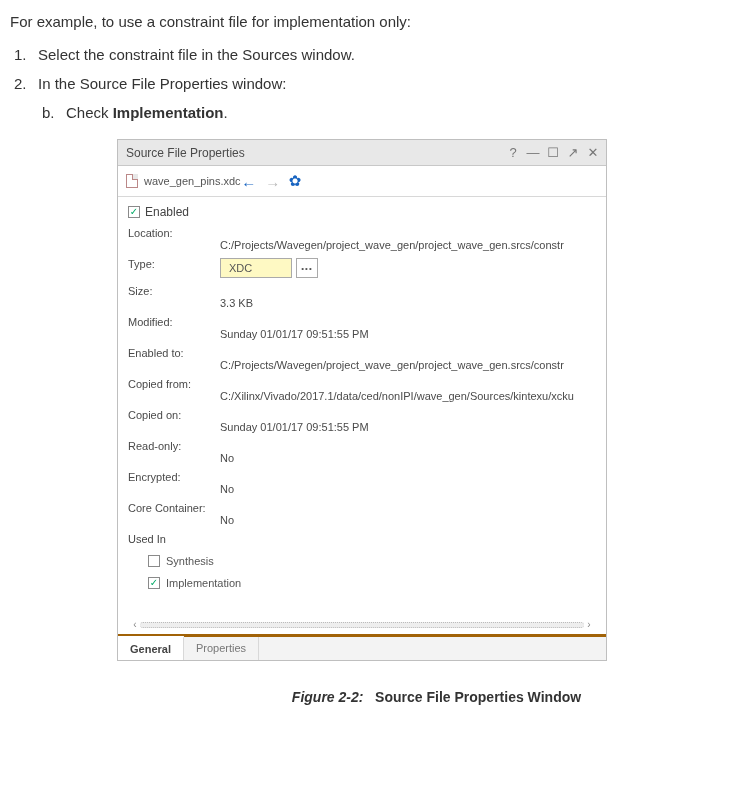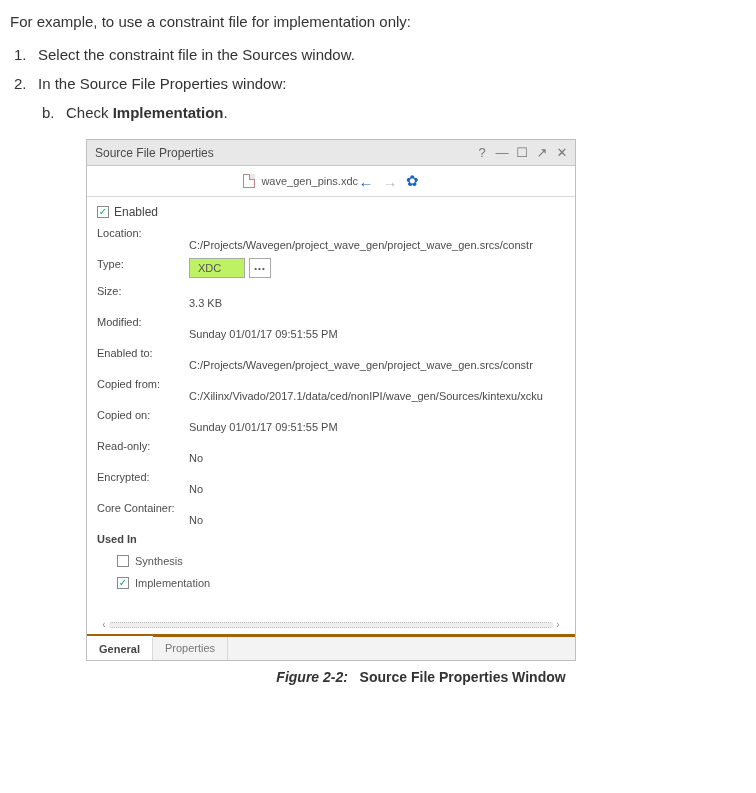--- a/index.html
+++ b/index.html
@@ -6,53 +6,53 @@
     body, html { width: 756px; height: 793px; font-family: 'Segoe UI', Arial, sans-serif; font-size: 15px; color: #333; }
     .doc { padding: 13px 10px 0 10px; }
     .doc p { margin-bottom: 16px; color: #333; }
     .doc ol { list-style: none; padding-left: 0; margin-bottom: 8px; }
     .doc ol > li { padding-left: 28px; margin-bottom: 12px; position: relative; }
     .doc ol > li::before { content: attr(data-num); position: absolute; left: 4px; top: 0; }
     .sublist { list-style: none; padding-left: 0; margin-top: 12px; }
     .sublist > li { padding-left: 28px; margin-bottom: 12px; position: relative; }
     .sublist > li::before { content: attr(data-num); position: absolute; left: 4px; top: 0; }
     .bold { font-weight: 700; }
-    .panel-wrap { padding-left: 86px; padding-top: 6px; }
+    .panel-wrap { padding-left: 117px; padding-top: 6px; }
     .panel { width: 490px; border: 1px solid #bfbfbf; background: #fff; font-size: 11px; color: #555; font-family: Arial, sans-serif; }
     .titlebar { display: flex; align-items: center; justify-content: space-between; background: #e8e8e8; border-bottom: 1px solid #c8c8c8; height: 26px; padding: 0 6px 0 8px; }
     .titlebar .title { font-size: 12px; color: #4a4a4a; }
     .titlebar .tb-icons { display: flex; gap: 6px; align-items: center; color: #777; }
     .titlebar .tb-icon { width: 14px; height: 14px; display: inline-flex; align-items: center; justify-content: center; font-size: 13px; line-height: 1; }
-    .filerow { display: flex; align-items: center; justify-content: center; padding: 6px 8px; border-bottom: 1px solid #d8d8d8; }
+    .filerow { display: flex; align-items: center; justify-content: flex-start; padding: 6px 8px; border-bottom: 1px solid #d8d8d8; }
     .filerow .left { display: flex; align-items: center; gap: 6px; }
     .file-ic { width: 12px; height: 14px; border: 1px solid #b88; background: #fff; position: relative; }
     .file-ic::after { content: ""; position: absolute; right: -1px; top: -1px; width: 5px; height: 5px; background: #e8e8e8; border-left: 1px solid #b88; border-bottom: 1px solid #b88; }
     .filerow .right { display: flex; gap: 8px; align-items: center; }
     .nav-arrow { width: 16px; height: 16px; display: inline-flex; align-items: center; justify-content: center; font-size: 15px; font-weight: bold; }
     .nav-arrow.prev { color: #1864c1; }
     .nav-arrow.next { color: #bbb; }
     .gear-ic { color: #1864c1; font-size: 15px; }
     .body { padding: 8px 10px 4px 10px; }
     .chk-row { display: flex; align-items: center; gap: 5px; margin-bottom: 8px; font-size: 12px; color: #444; }
     .chk { width: 12px; height: 12px; border: 1px solid #8a8a8a; background: #fff; display: inline-flex; align-items: center; justify-content: center; font-size: 10px; line-height: 1; color: #0a6; }
     .proprow { display: flex; margin-bottom: 7px; font-size: 11px; }
     .proprow .lbl { width: 92px; color: #4a4a4a; }
     .proprow .val { color: #4a4a4a; white-space: nowrap; overflow: hidden; flex: 1; margin-top: 12px; }
     .type-field { display: inline-flex; gap: 4px; align-items: center; }
-    .type-box { border: 1px solid #aaa; background: #bef264; padding: 3px 10px 3px 8px; font-size: 11px; color: #555; width: 56px; }
+    .type-box { border: 1px solid #aaa; background: #fef9c3; padding: 3px 10px 3px 8px; font-size: 11px; color: #555; width: 72px; }
     .browse-btn { border: 1px solid #aaa; background: #fff; width: 22px; height: 20px; display: inline-flex; align-items: center; justify-content: center; font-size: 8px; letter-spacing: 1px; color: #555; }
-    .usedin-lbl { font-weight: 700; margin: 6px 0 10px 0; font-size: 11px; color: #444; }
+    .usedin-lbl { font-weight: 400; margin: 6px 0 10px 0; font-size: 11px; color: #444; }
     .usedin-chk { margin-left: 20px; margin-bottom: 10px; display: flex; align-items: center; gap: 6px; font-size: 11px; color: #555; }
     .scrollarea { margin-top: 30px; display: flex; align-items: center; gap: 0; padding: 0 2px; }
     .scroll-arrow { width: 10px; font-size: 10px; color: #888; text-align: center; }
     .scroll-track { flex: 1; height: 6px; background: #eee; border-radius: 3px; border-top: 1px dotted #bbb; border-bottom: 1px dotted #bbb; }
     .tabs { display: flex; border-top: 3px solid #a16207; background: #f3f3f3; }
     .tab { padding: 5px 12px; font-size: 11px; color: #777; border-right: 1px solid #d8d8d8; }
     .tab.active { background: #fff; color: #444; font-weight: 700; border-top: 2px solid transparent; margin-top: -1px; }
-    .caption { text-align: center; margin-top: 8px; font-size: 14px; }
+    .caption { text-align: center; margin-top: 28px; font-size: 14px; }
     .caption .fig { font-style: italic; font-weight: 700; color: #333; }
     .caption .capt { font-weight: 700; }
   </style>
 </head>
 <body>
 
 <div class="doc">
   <p>For example, to use a constraint file for implementation only:</p>
   <ol>
     <li data-num="1.">Select the constraint file in the Sources window.</li>

